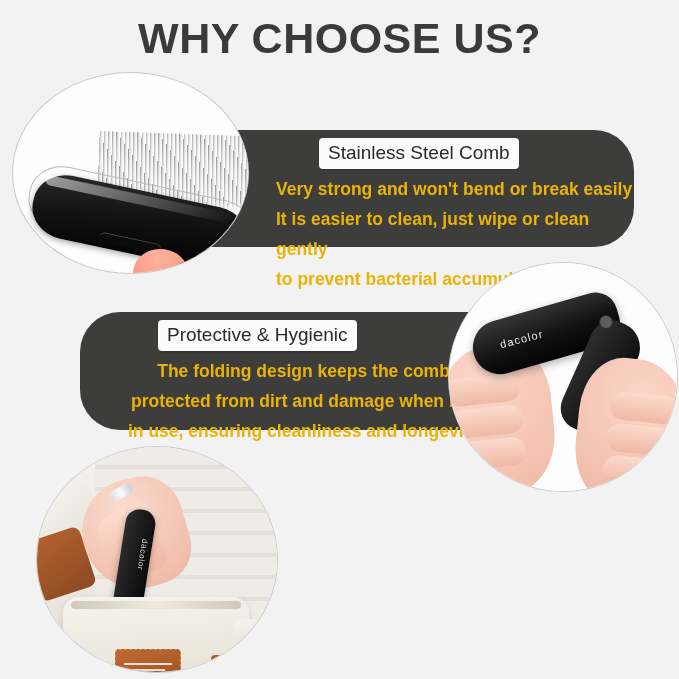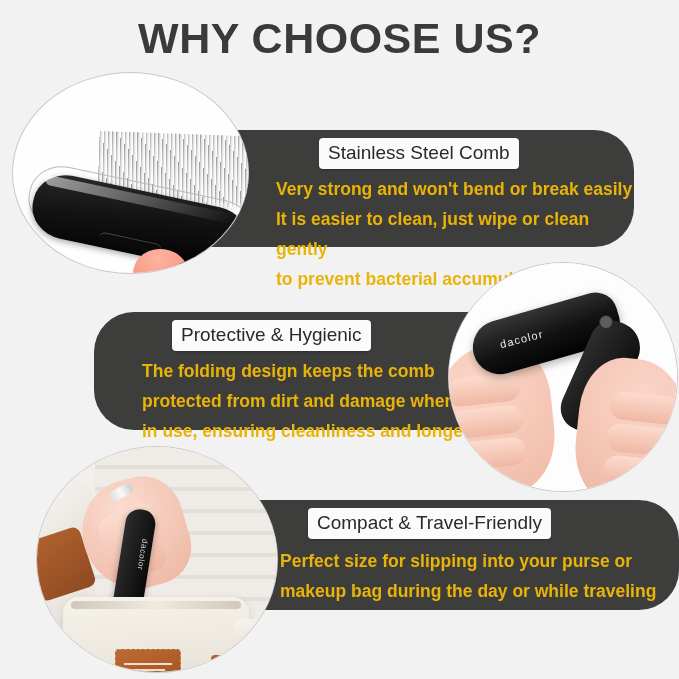--- a/index.html
+++ b/index.html
@@ -53,22 +53,23 @@
   
   #panel1{
     left:164px;top:130px;width:470px;height:117px;
     border-radius:0 40px 40px 0;
   }
   #panel1 .chip{left:155px;top:8px;}
   #panel1 .body{left:112px;top:44px;}
 
   
   #panel2{
-    left:94px;top:312px;width:440px;height:118px;
+    left:80px;top:312px;width:440px;height:118px;
     border-radius:40px;
+    text-align:center;
   }
   #panel2 .chip{left:78px;top:8px;}
   #panel2 .body{left:16px;top:44px;margin-left:32px;}
 
   
   #panel3{
     left:255px;top:500px;width:424px;height:110px;
     border-radius:0 40px 40px 0;
   }
   #panel3 .chip{left:53px;top:8px;}
@@ -305,25 +306,20 @@
     <div class="hinge"></div>
     <div class="teeth2"></div>
 
     <div class="hand-r">
       <div class="fngr" style="top:34px;"></div>
       <div class="fngr" style="top:66px;"></div>
       <div class="fngr" style="top:98px;"></div>
     </div>
   </div>
 
-  <div class="panel" id="panel3">
-    <div class="chip">Compact &amp; Travel-Friendly</div>
-    <div class="body">Perfect size for slipping into your purse or
-makeup bag during the day or while traveling</div>
-  </div>
 
   <div class="photo" id="photo3">
     <div class="p3bg"></div>
     <div class="wall-left"></div>
     <div class="sleeve"></div>
     <div class="brown-strap"></div>
 
     <div class="hand3">
       <div class="fngr" style="left:18px;top:30px;"></div>
       <div class="fngr" style="left:46px;top:26px;"></div>

